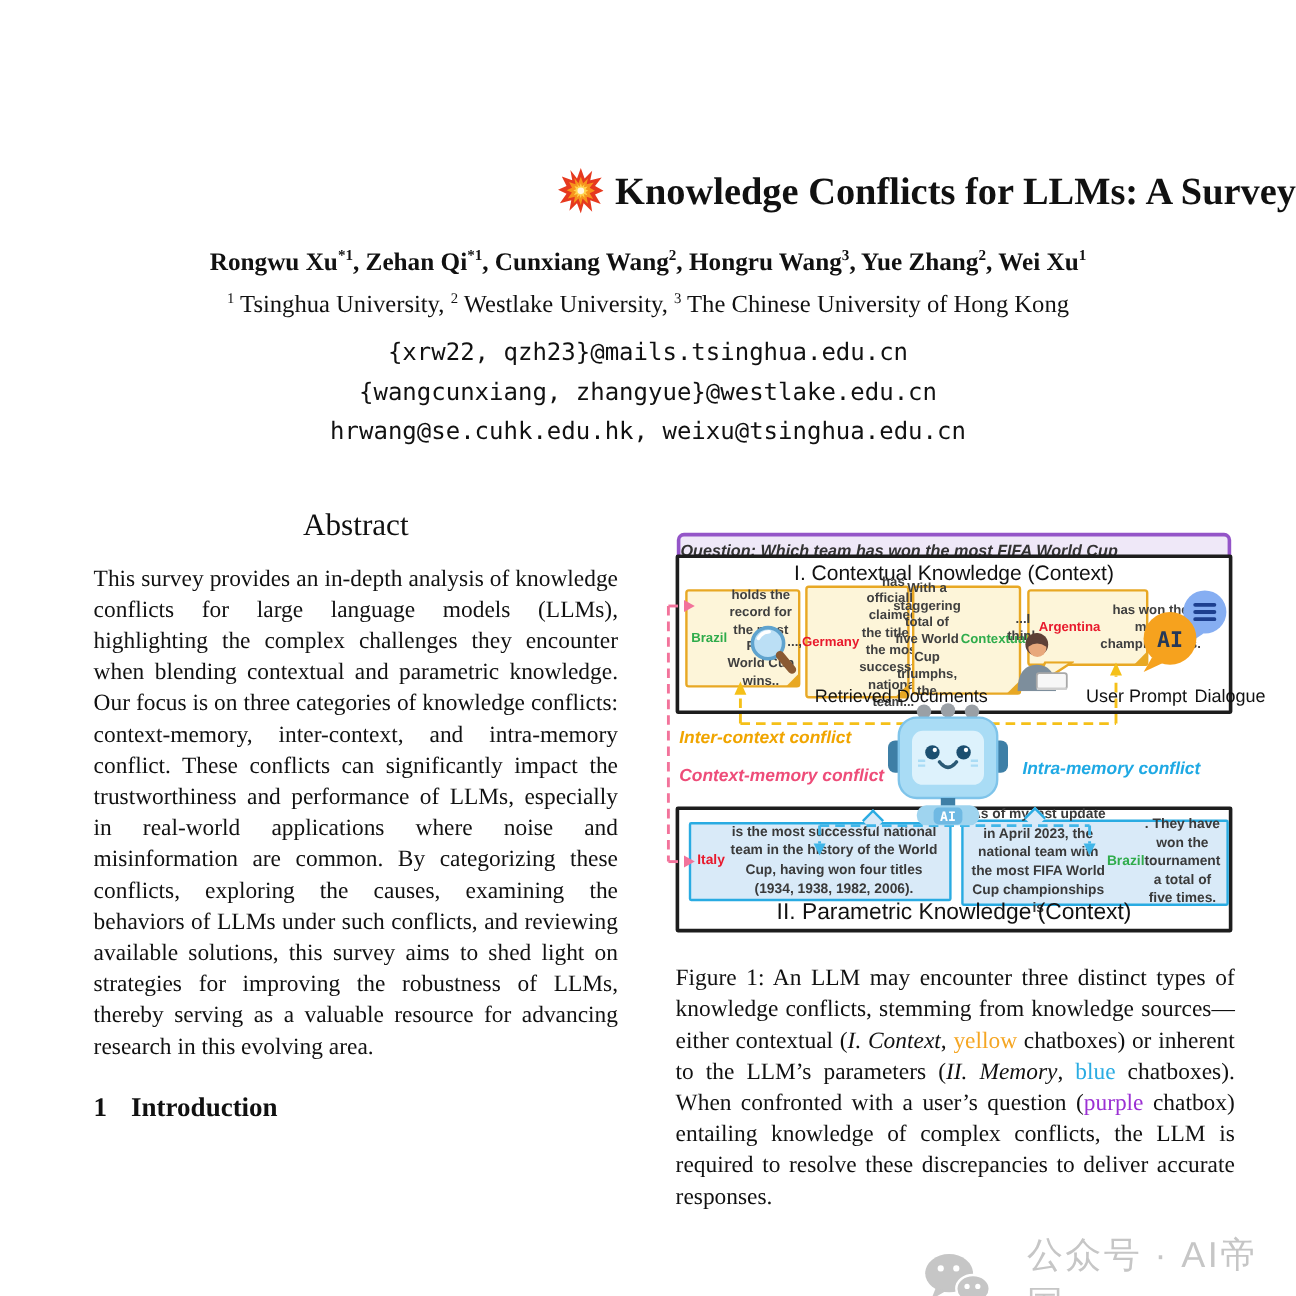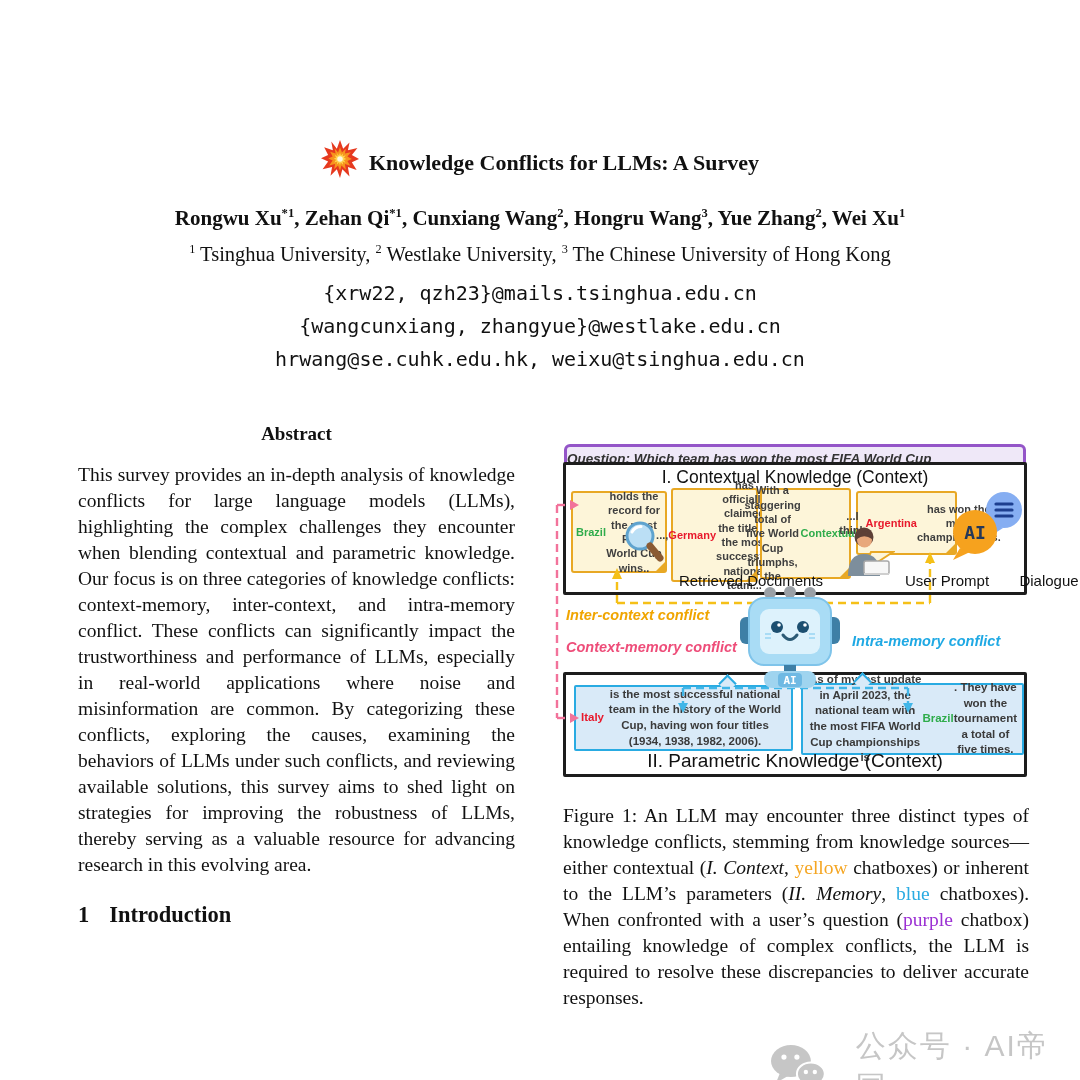--- a/index.html
+++ b/index.html
@@ -3,35 +3,35 @@
 <meta charset="utf-8">
 <style>
   * { margin:0; padding:0; box-sizing:border-box; }
   body { background:#888; }
   .page {
     position:relative; width:1080px; height:1080px; margin:0 auto;
     background:#ffffff; overflow:hidden;
     font-family:"Liberation Serif", serif; color:#111;
   }
   
-  .title { position:absolute; top:140px; left:0; width:100%; text-align:center;
-           font-size:22px; font-weight:bold; }
+  .title { position:absolute; top:140px; left:0; width:100%; text-align:right;
+           font-size:32px; font-weight:bold; }
   .title svg { vertical-align:-8px; margin-right:10px; }
   .authors { position:absolute; top:206px; left:0; width:100%; text-align:center;
              font-size:21px; font-weight:bold; }
   .affils  { position:absolute; top:243px; left:0; width:100%; text-align:center;
              font-size:20.5px; }
   .email { position:absolute; left:0; width:100%; text-align:center;
            font-family:"DejaVu Sans Mono", monospace; font-size:20px; }
   .email.e1 { top:281px; } .email.e2 { top:314px; } .email.e3 { top:347px; }
   .c-sup { vertical-align:super; font-size:60%; line-height:0; }
 
   
   .col-left { position:absolute; left:78px; top:423px; width:437px; }
-  .abs-h { text-align:center; font-size:19px; font-weight:bold; margin-bottom:17px; }
+  .abs-h { text-align:center; font-size:26px; font-weight:normal; margin-bottom:17px; }
   .abs-p { font-size:19.5px; line-height:26px; text-align:justify; }
   .sec-h { font-size:22.5px; font-weight:bold; margin:24px 0 17px; }
   .sec-h .num { margin-right:20px; }
   .intro-p { font-size:19.5px; line-height:28.5px; text-align:justify; }
   .c-link { color:#2B35AF; }
   .qbox { position:absolute; left:564px; top:424px; width:462px; height:43px;
           border:3px solid #9455C8; border-radius:6px; background:#EFE8F8;
           display:flex; align-items:center; justify-content:center;
           font:italic bold 13.5px "Liberation Sans", sans-serif; color:#333;margin-top:20px; }
   .panel { position:absolute; border:3px solid #1d1d1d; background:#fff; border-radius:2px; }
@@ -165,21 +165,21 @@
       <circle cx="54" cy="21" r="18" fill="#86AEF2"></circle>
       <path d="M44 35 L39 48 L53 39 Z" fill="#86AEF2"></path>
       <path d="M46 15 h16 M46 21 h16 M46 27 h16" stroke="#1D3F8F" stroke-width="3.2" stroke-linecap="round"></path>
       <circle cx="25" cy="43" r="22" fill="#F6A21E"></circle>
       <path d="M10 59 L3 71 L20 63 Z" fill="#F6A21E"></path>
       <text x="25" y="50" font-size="18" font-weight="bold" font-family="DejaVu Sans Mono, monospace" fill="#253858" text-anchor="middle">AI</text>
     </svg>
 
     <div class="src-label" style="left:146px;">Retrieved Documents</div>
     <div class="src-label" style="left:342px;">User Prompt</div>
-    <div class="src-label" style="left:444px;text-align:center;">Dialogue</div>
+    <div class="src-label" style="left:420px;text-align:center;">Dialogue</div>
   </div>
 
   <svg class="connectors" viewBox="0 0 490 380">
 
     <g stroke="#F2739B" stroke-width="2.4" fill="none" stroke-dasharray="8 5">
       <line x1="7" y1="90" x2="7" y2="303"></line>
       <line x1="7" y1="90" x2="20" y2="90"></line>
       <line x1="7" y1="303" x2="20" y2="303"></line>
     </g>
     <polygon points="20,85 20,95 29,90" fill="#F2739B"></polygon>

